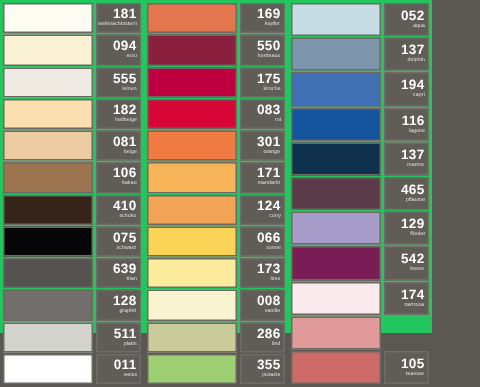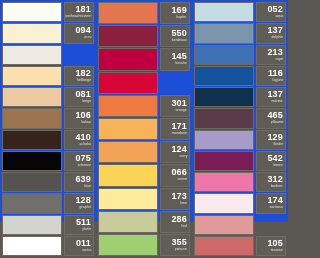--- a/index.html
+++ b/index.html
@@ -10,21 +10,21 @@
   body {
     width: 288px;
     height: 258px;
     overflow: hidden;
     font-family: "Liberation Sans", sans-serif;
   }
   #chart {
     display: flex;
     width: 288px;
     height: 222px;
-    background: #1d4ed8;
+    background: #22c55e;
   }
   .column {
     display: flex;
     flex-direction: column;
     width: 96px;
     height: 258px;
     box-sizing: border-box;
     padding: 2px 2px 2px 2px;
   }
   .row {
@@ -85,20 +85,24 @@
       </div>
       <div class="row">
         <div class="swatch" style="background: rgb(250, 240, 212);"></div>
         <div class="label">
           <div class="code">094</div>
           <div class="sub">ecru</div>
         </div>
       </div>
       <div class="row">
         <div class="swatch" style="background: rgb(240, 235, 226);"></div>
+        <div class="label">
+          <div class="code">555</div>
+          <div class="sub">leinen</div>
+        </div>
       </div>
       <div class="row">
         <div class="swatch" style="background: rgb(251, 223, 174);"></div>
         <div class="label">
           <div class="code">182</div>
           <div class="sub">hellbeige</div>
         </div>
       </div>
       <div class="row">
         <div class="swatch" style="background: rgb(236, 202, 162);"></div>
@@ -168,26 +172,30 @@
       <div class="row">
         <div class="swatch" style="background: rgb(138, 31, 62);"></div>
         <div class="label">
           <div class="code">550</div>
           <div class="sub">bordeaux</div>
         </div>
       </div>
       <div class="row">
         <div class="swatch" style="background: rgb(191, 0, 64);"></div>
         <div class="label">
-          <div class="code">145</div>
+          <div class="code">175</div>
           <div class="sub">kirsche</div>
         </div>
       </div>
       <div class="row">
         <div class="swatch" style="background: rgb(216, 5, 55);"></div>
+        <div class="label">
+          <div class="code">083</div>
+          <div class="sub">rot</div>
+        </div>
       </div>
       <div class="row">
         <div class="swatch" style="background: rgb(239, 123, 67);"></div>
         <div class="label">
           <div class="code">301</div>
           <div class="sub">orange</div>
         </div>
       </div>
       <div class="row">
         <div class="swatch" style="background: rgb(247, 179, 87);"></div>
@@ -211,20 +219,27 @@
         </div>
       </div>
       <div class="row">
         <div class="swatch" style="background: rgb(251, 235, 154);"></div>
         <div class="label">
           <div class="code">173</div>
           <div class="sub">lime</div>
         </div>
       </div>
       <div class="row">
+        <div class="swatch" style="background: rgb(250, 243, 207);"></div>
+        <div class="label">
+          <div class="code">008</div>
+          <div class="sub">vanille</div>
+        </div>
+      </div>
+      <div class="row">
         <div class="swatch" style="background: rgb(201, 203, 155);"></div>
         <div class="label">
           <div class="code">286</div>
           <div class="sub">lind</div>
         </div>
       </div>
       <div class="row">
         <div class="swatch" style="background: rgb(158, 208, 115);"></div>
         <div class="label">
           <div class="code">355</div>
@@ -243,21 +258,21 @@
       <div class="row">
         <div class="swatch" style="background: rgb(123, 149, 173);"></div>
         <div class="label">
           <div class="code">137</div>
           <div class="sub">delphin</div>
         </div>
       </div>
       <div class="row">
         <div class="swatch" style="background: rgb(64, 112, 180);"></div>
         <div class="label">
-          <div class="code">213</div>
+          <div class="code">194</div>
           <div class="sub">capri</div>
         </div>
       </div>
       <div class="row">
         <div class="swatch" style="background: rgb(20, 84, 157);"></div>
         <div class="label">
           <div class="code">116</div>
           <div class="sub">lagune</div>
         </div>
       </div>
@@ -280,27 +295,20 @@
         <div class="label">
           <div class="code">129</div>
           <div class="sub">flieder</div>
         </div>
       </div>
       <div class="row">
         <div class="swatch" style="background: rgb(122, 28, 85);"></div>
         <div class="label">
           <div class="code">542</div>
           <div class="sub">beere</div>
-        </div>
-      </div>
-      <div class="row">
-        <div class="swatch" style="background: rgb(238, 118, 169);"></div>
-        <div class="label">
-          <div class="code">312</div>
-          <div class="sub">bonbon</div>
         </div>
       </div>
       <div class="row">
         <div class="swatch" style="background: rgb(250, 233, 237);"></div>
         <div class="label">
           <div class="code">174</div>
           <div class="sub">zartrosa</div>
         </div>
       </div>
       <div class="row">

